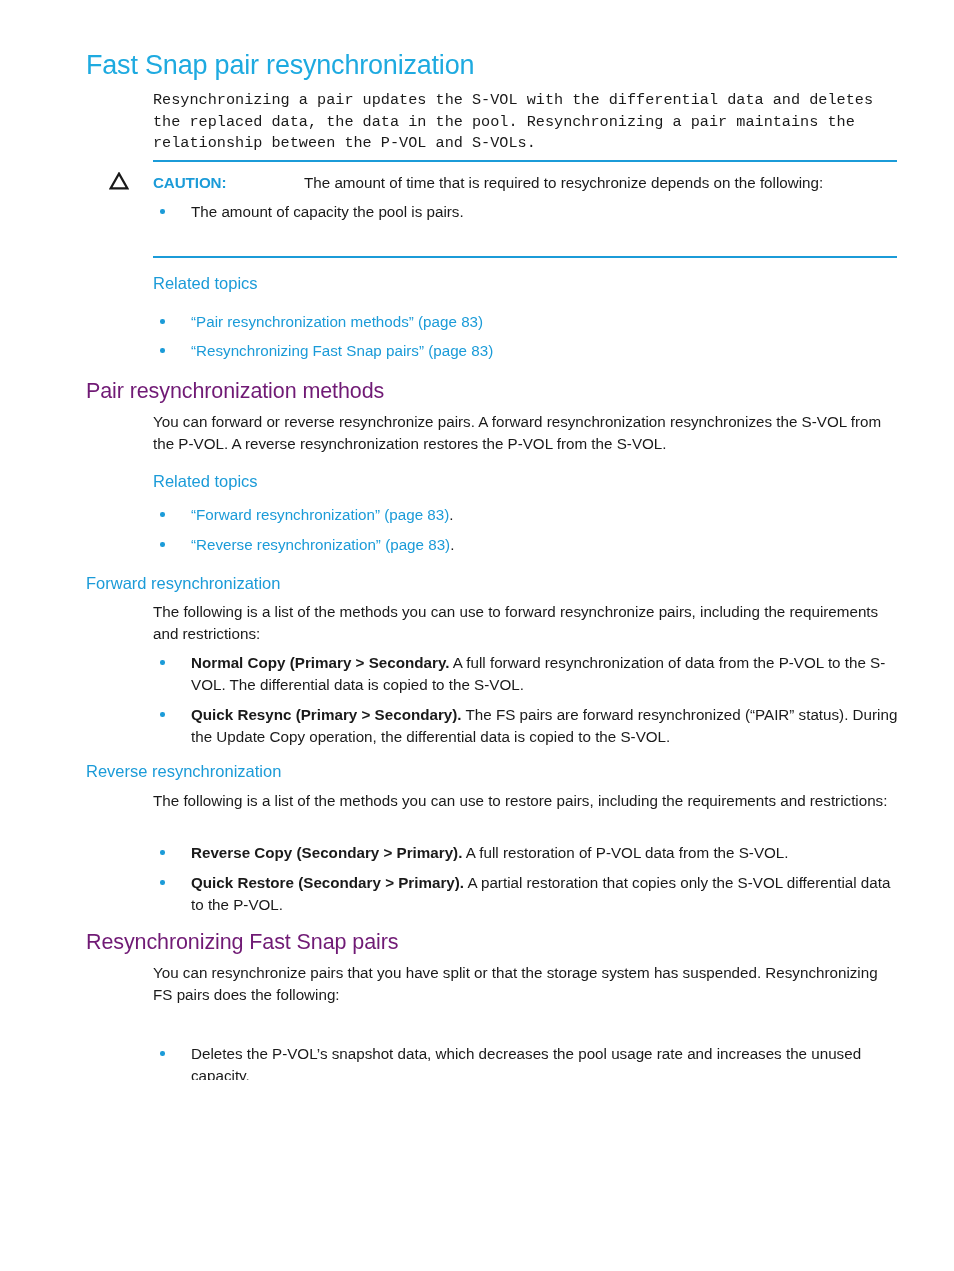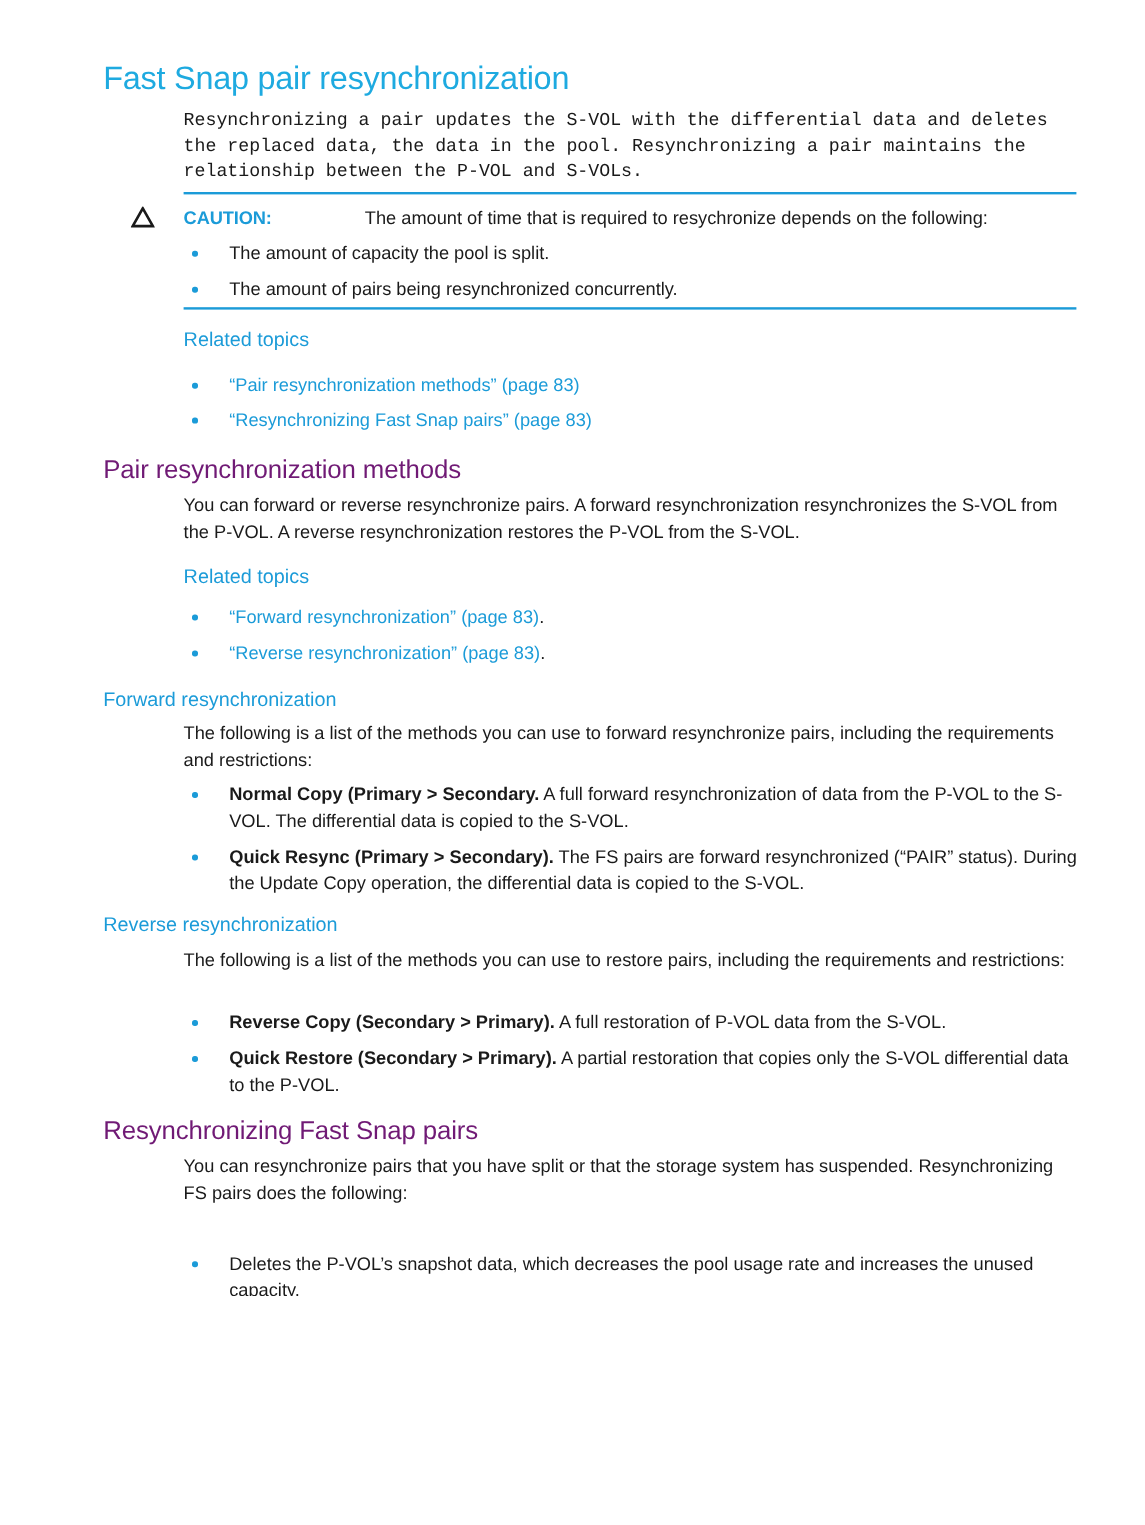--- a/index.html
+++ b/index.html
@@ -162,25 +162,21 @@
     <svg width="20" height="18" viewBox="0 0 20 18" xmlns="http://www.w3.org/2000/svg">
       <path d="M10 1.6 L18.4 16.4 L1.6 16.4 Z" fill="none" stroke="#1a1a1a" stroke-width="2.2" stroke-linejoin="miter"></path>
     </svg>
   </div>
 
   <div class="caution-label">CAUTION:</div>
   <div class="caution-text">The amount of time that is required to resychronize depends on the following:</div>
 
   <div class="bullet-row" style="top:201px;">
     <span class="dot"></span>
-    <span class="btext">The amount of capacity the pool is split.</span>
-  </div>
-  <div class="bullet-row" style="top:231px;">
-    <span class="dot"></span>
-    <span class="btext">The amount of pairs being resynchronized concurrently.</span>
+    <span class="btext">The amount of capacity the pool is pairs.</span>
   </div>
 
   <div class="rule" style="top:256px;"></div>
 
   <div class="h3" style="top:272px; left:153px;">Related topics</div>
 
   <div class="bullet-row" style="top:311px;">
     <span class="dot"></span>
     <span class="btext xref">“Pair resynchronization methods” (page 83)</span>
   </div>

